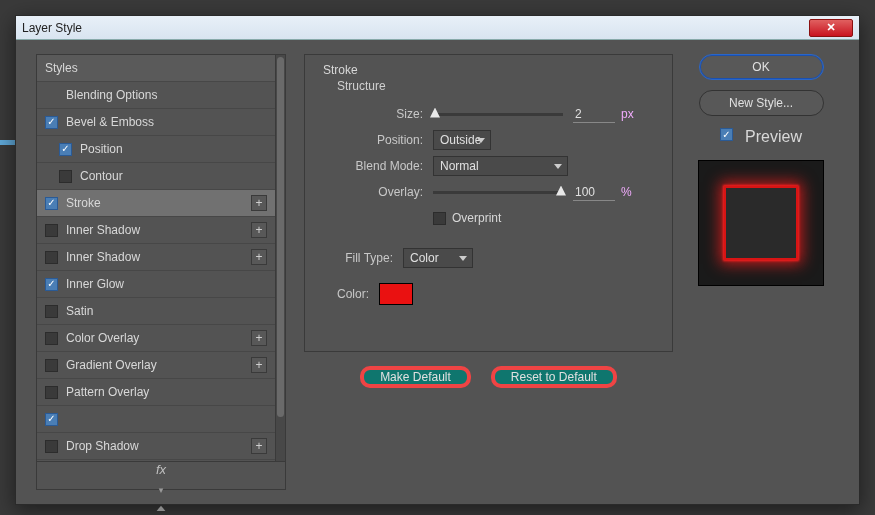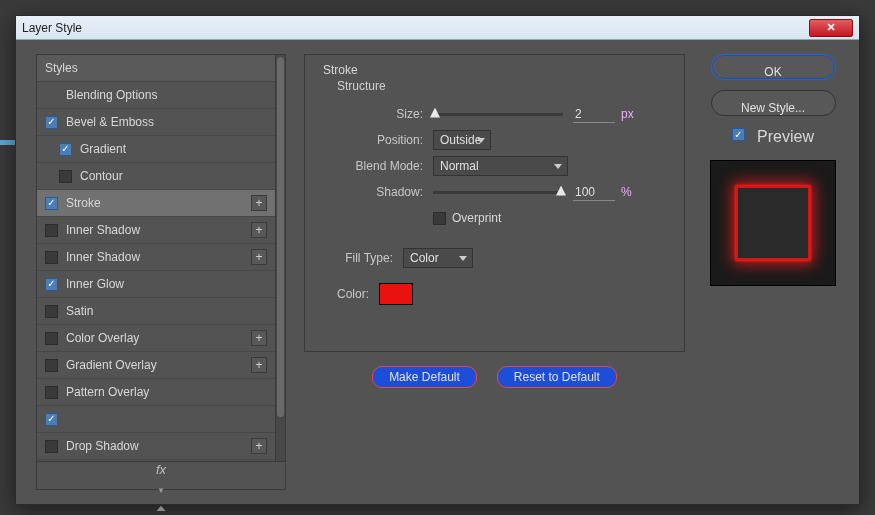--- a/index.html
+++ b/index.html
@@ -18,21 +18,21 @@
     border-bottom: 1px solid #8aa;
     justify-content: space-between;
   }
   .titlebar .spacer { flex: 1; }
   .close-btn {
     width: 44px; height: 18px; background: linear-gradient(#e06060,#c81420);
     border: 1px solid #8a1010; border-radius: 2px; color: #fff;
     display: flex; align-items: center; justify-content: center; font-size: 11px; font-weight: bold;
     cursor: pointer;
   }
-  .body { flex:1; display:flex; padding: 14px 16px 14px 20px; gap: 18px; }
+  .body { flex:1; display:flex; padding: 14px 28px 14px 20px; gap: 18px; }
   .left-col { width: 250px; display:flex; flex-direction:column; }
   .style-list-wrap { flex:1; display:flex; border:1px solid #3a3a3a; background:#535353; }
   .style-list { flex:1; overflow: hidden; }
   .style-row {
     height: 27px; display:flex; align-items:center; padding: 0 8px;
     color:#d8d8d8; font-size:12px; border-bottom:1px solid #474747;
     cursor: pointer;
   }
   .style-row.header { background:#5a5a5a; cursor:default; }
   .style-row.selected { background:#717171; }
@@ -91,29 +91,29 @@
     width:13px; height:13px; border:1px solid #2c2c2c; background:#3a3a3a;
     margin-right:6px; display:inline-flex; align-items:center; justify-content:center;
     cursor:pointer;
   }
   .color-swatch {
     width: 34px; height: 22px; background:#ea1111; border:1px solid #000;
     cursor:pointer;
   }
   .btn-row { display:flex; gap: 20px; justify-content:center; margin-top: 14px; }
   .push-btn {
-    height: 22px; background:#1d4ed8; border:1px solid #ef4444; color:#e0e0e0;
+    height: 22px; background:#0f766e; border:4px solid #ef4444; color:#e0e0e0;
     font-size:12px; padding: 0 16px; border-radius: 10px; cursor:pointer;
     display:flex; align-items:center;
   }
   .right-col { width: 140px; display:flex; flex-direction:column; align-items:center; gap: 10px; }
   .r-btn {
     width: 125px; height: 26px; border-radius: 13px; background:#585858;
     border:1px solid #333; color:#e0e0e0; font-size:12px;
-    display:flex; align-items:flex-end; justify-content:center; cursor:pointer;
+    display:flex; align-items:center; justify-content:center; cursor:pointer;
   }
   .r-btn.primary { border:1px solid #2a66c8; box-shadow: 0 0 0 1px #1a50b0 inset; }
   .preview-row { display:flex; align-items:flex-start; gap:6px; color:#d8d8d8; font-size:16px; margin-top:2px; }
   .preview-row .chk-inline.on { background:#4a7eb5; border-color:#2a5a95; }
   .preview-row .chk-inline.on::after { content:"✓"; color:#fff; font-size:10px; }
   .preview-box {
     width: 126px; height: 126px; background:#1a1a1a; border:1px solid #000;
     display:flex; align-items:center; justify-content:center; margin-top:4px;
   }
   .preview-inner {
@@ -150,21 +150,21 @@
               <span style="width:21px"></span>
               <span class="label">Blending Options</span>
             </div>
             <div class="style-row">
               <span class="chk on"></span>
               <span class="label">Bevel &amp; Emboss</span>
             </div>
             <div class="style-row">
               <span class="indent"></span>
               <span class="chk on"></span>
-              <span class="label">Gradient</span>
+              <span class="label">Position</span>
             </div>
             <div class="style-row">
               <span class="indent"></span>
               <span class="chk"></span>
               <span class="label">Contour</span>
             </div>
             <div class="style-row selected">
               <span class="chk on"></span>
               <span class="label">Stroke</span>
               <span class="plus">
@@ -272,21 +272,21 @@
 
         <div class="form-row">
           <span class="lab">Blend Mode:</span>
           <div class="select" style="width:135px">
             <span>Normal</span>
             <span class="caret"></span>
           </div>
         </div>
 
         <div class="form-row">
-          <span class="lab">Shadow:</span>
+          <span class="lab">Overlay:</span>
           <div class="slider-track">
             <div class="slider-thumb" style="left:123px"></div>
           </div>
           <input class="num-input" value="100" style="">
           <span class="unit">%</span>
         </div>
 
         <div class="form-row">
           <span class="lab"></span>
           <span class="chk-inline"></span>

